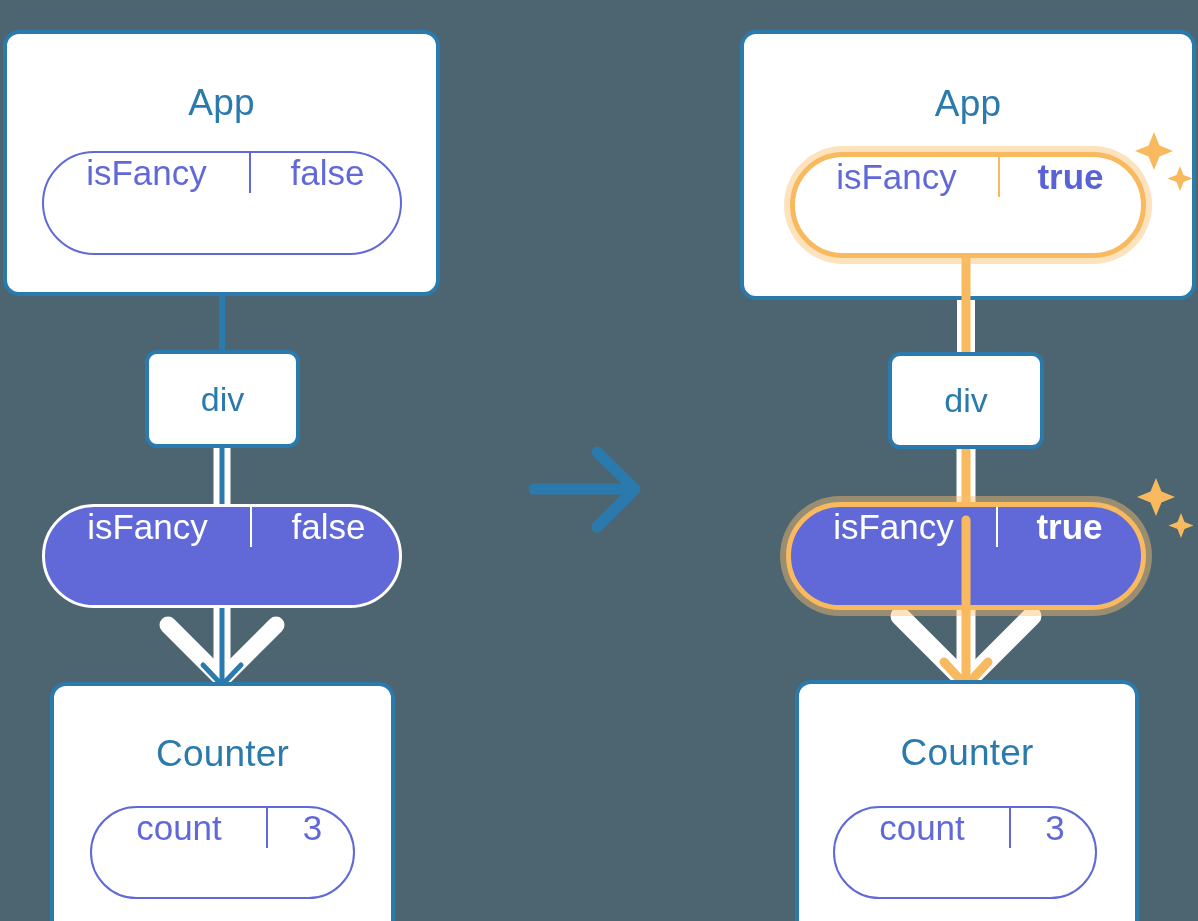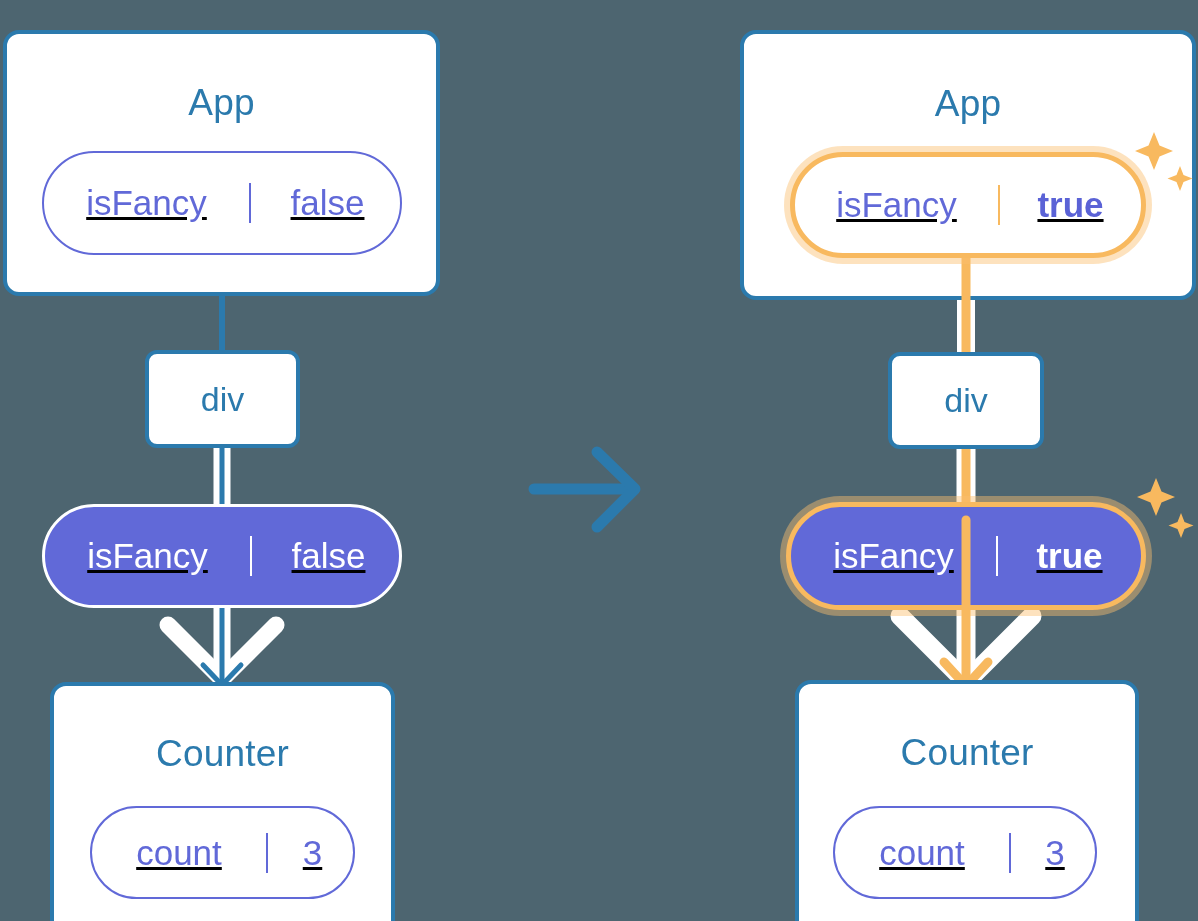--- a/index.html
+++ b/index.html
@@ -41,23 +41,22 @@
     box-sizing:border-box;
     display:flex;align-items:center;justify-content:center;
     color:#2b7aad;
     font-size:34px;
   }
 
   
   .pill{
     position:absolute;
     box-sizing:border-box;
-    display:flex;align-items:center;
+    display:flex;align-items:flex-start;
     border-radius:999px;
-    text-decoration:underline;
   }
   .pill .half{
     display:flex;align-items:center;justify-content:center;
     flex:0 0 auto;
     box-sizing:border-box;
     white-space:nowrap;
   }
 
   
   .pill.outline{

